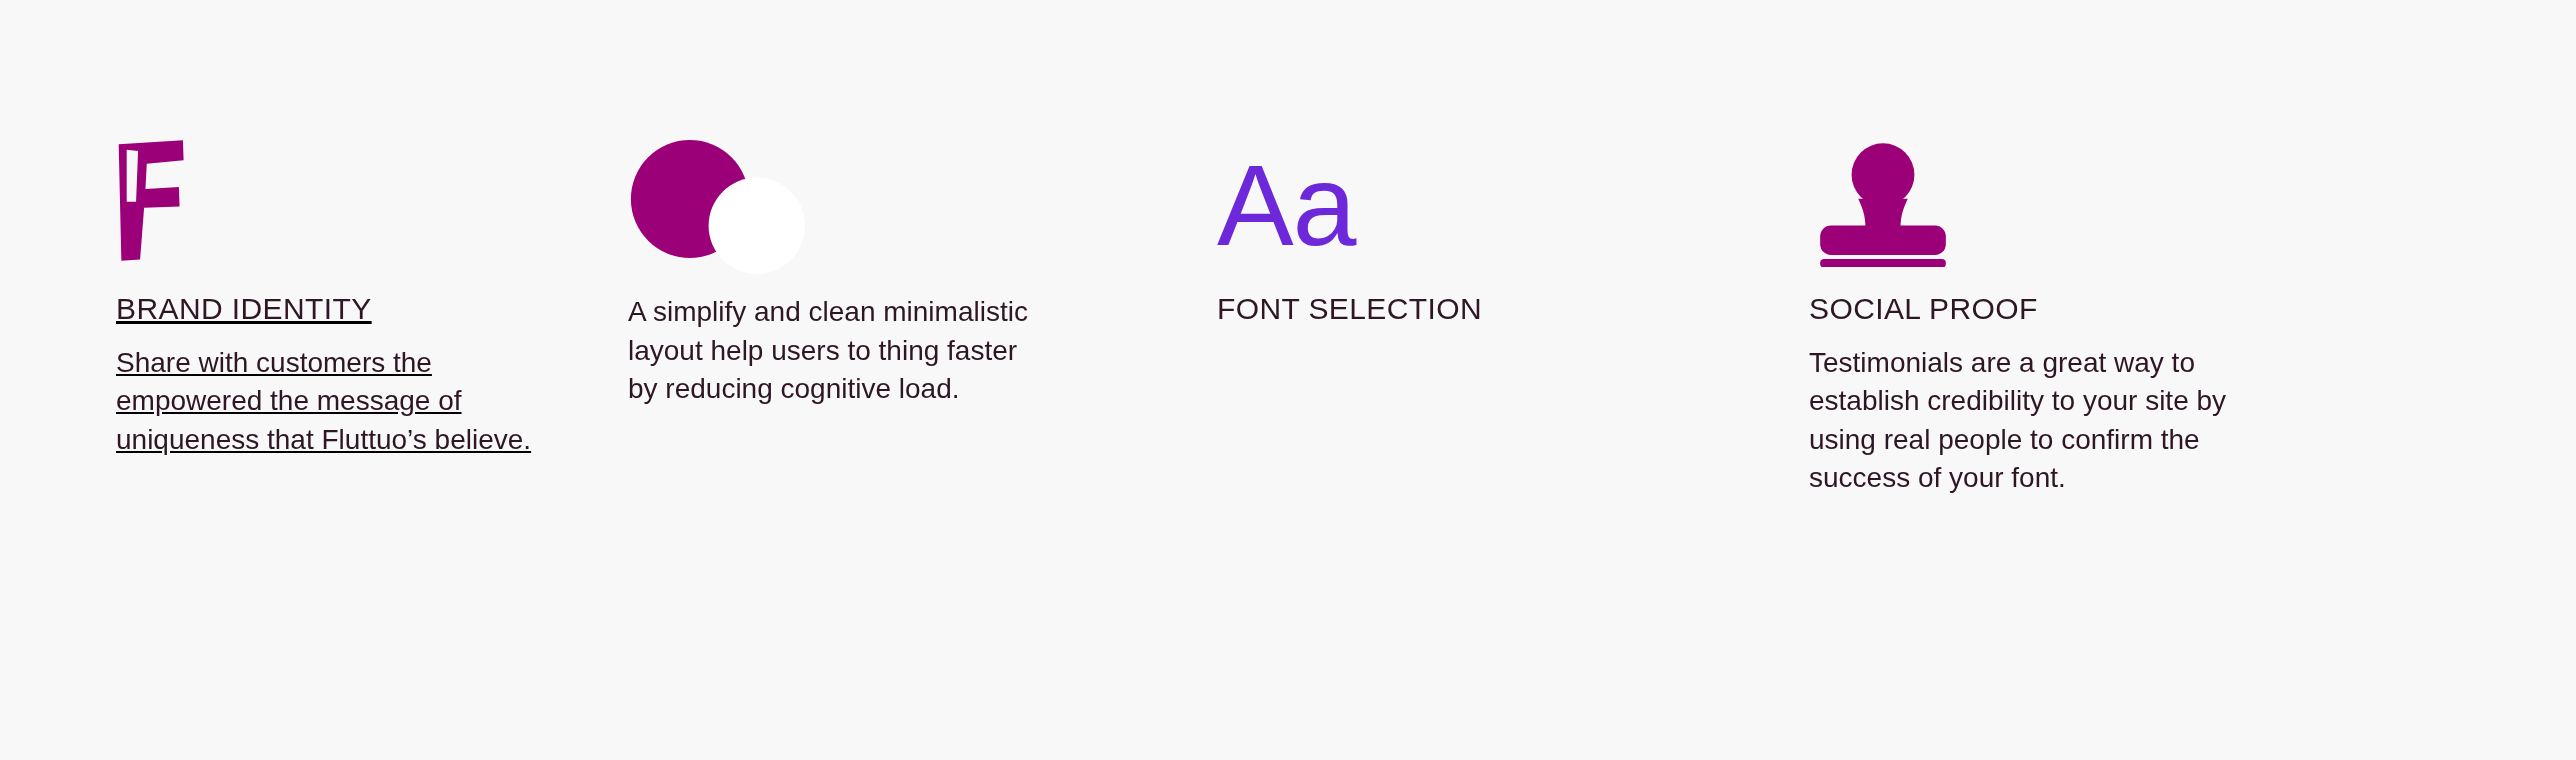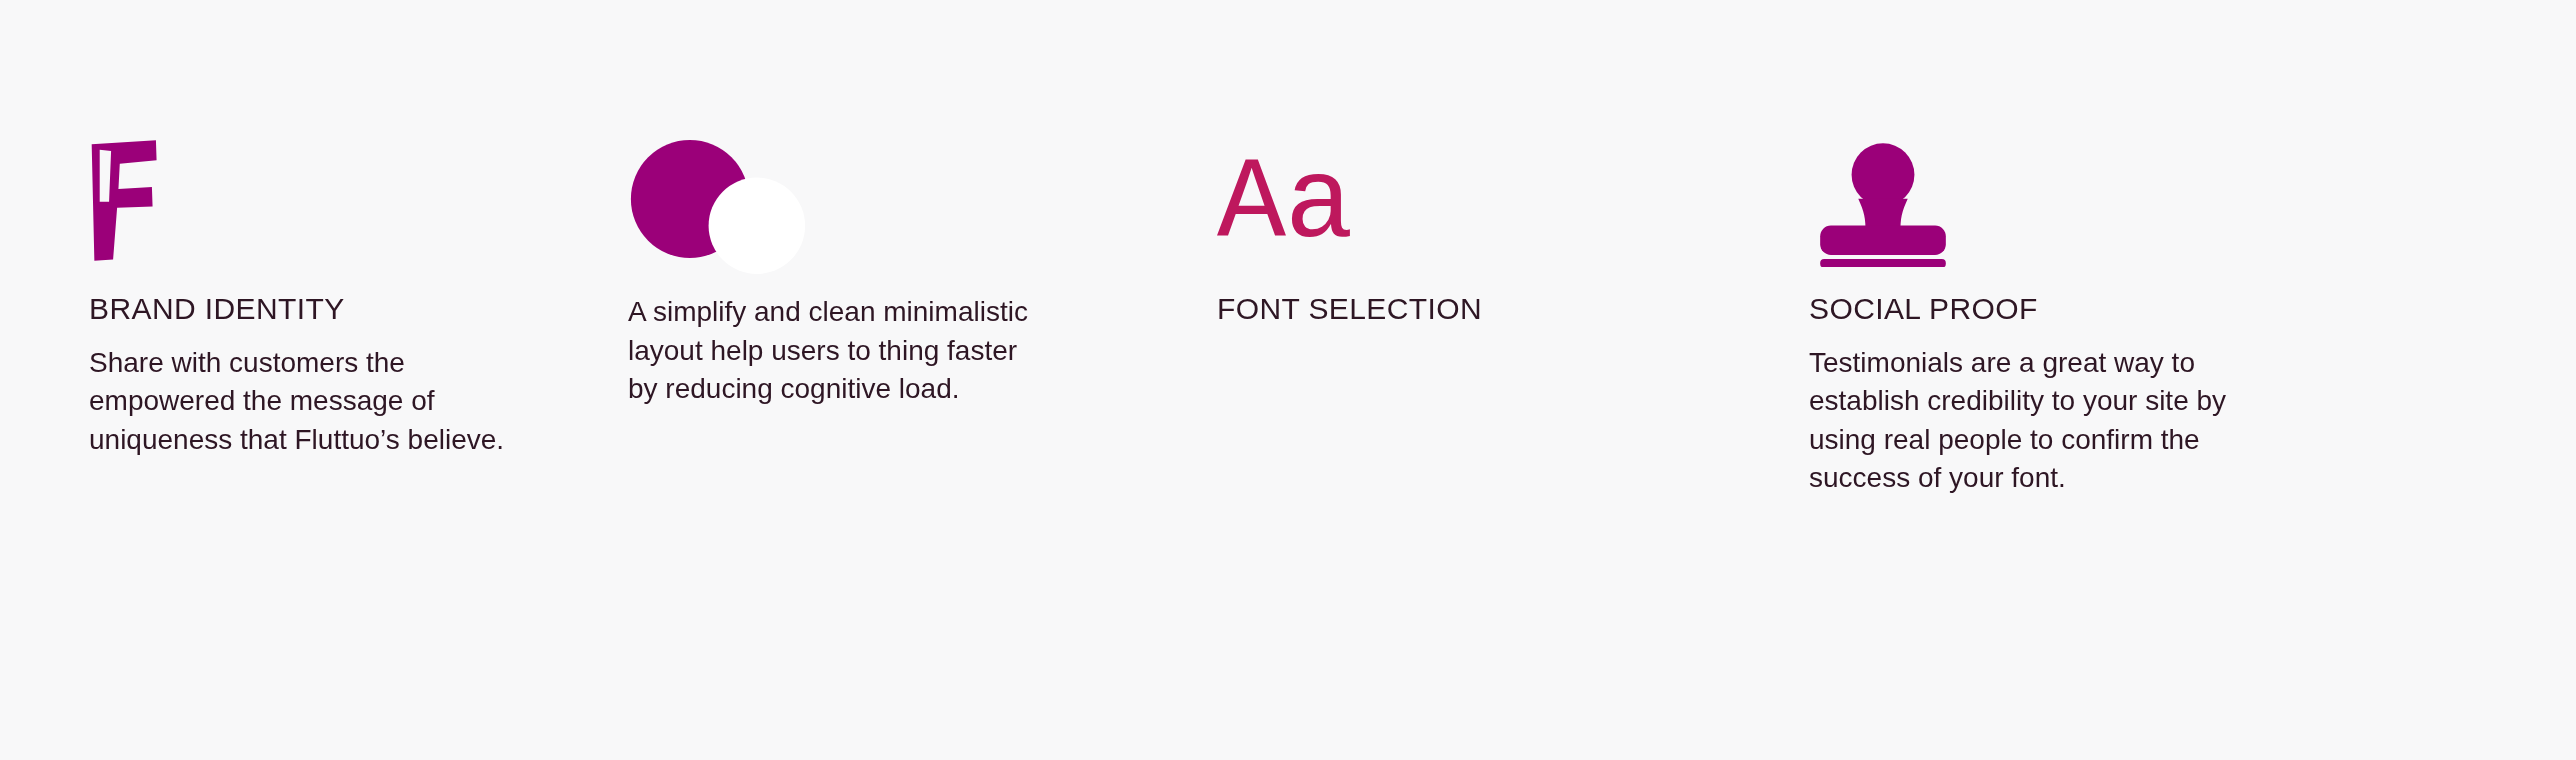--- a/index.html
+++ b/index.html
@@ -31,21 +31,21 @@
     flex-direction: row;
     align-items: flex-start;
   }
 
   .feature-col {
     position: relative;
     box-sizing: border-box;
     padding-top: 140px;
   }
 
-  .feature-col.col-1 { width: 590px; padding-left: 89px; }
+  .feature-col.col-1 { width: 590px; padding-left: 116px; text-decoration: underline; }
   .feature-col.col-2 { width: 590px; padding-left: 38px; }
   .feature-col.col-3 { width: 590px; padding-left: 37px; }
   .feature-col.col-4 { width: 805px; padding-left: 39px; }
 
   
   .icon-box {
     position: relative;
     height: 141px;
     margin-bottom: 12px;
   }
@@ -72,24 +72,24 @@
     line-height: 1.38;
     margin: 0;
   }
 
   .col-1 .feature-desc { width: 416px; }
   .col-2 .feature-desc { width: 402px; }
   .col-3 .feature-desc { width: 423px; }
   .col-4 .feature-desc { width: 429px; }
 
   .aa-glyph {
-    font-family: Liberation Mono, monospace;
+    font-family: Liberation Sans, sans-serif;
     font-size: 115px;
     font-weight: 400;
-    color: #be185d;
+    color: #6d28d9;
     line-height: 1;
     letter-spacing: -1.3px;
     position: absolute;
     left: 0;
     top: 8px;
   }
 </style>
 </head>
 <body>
 

